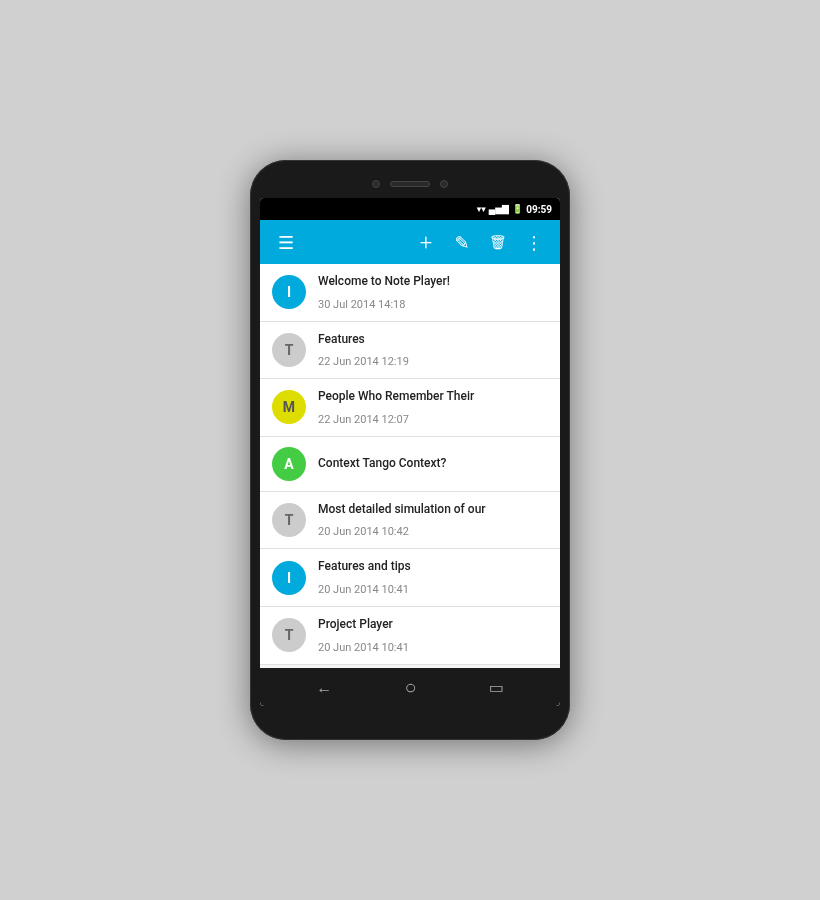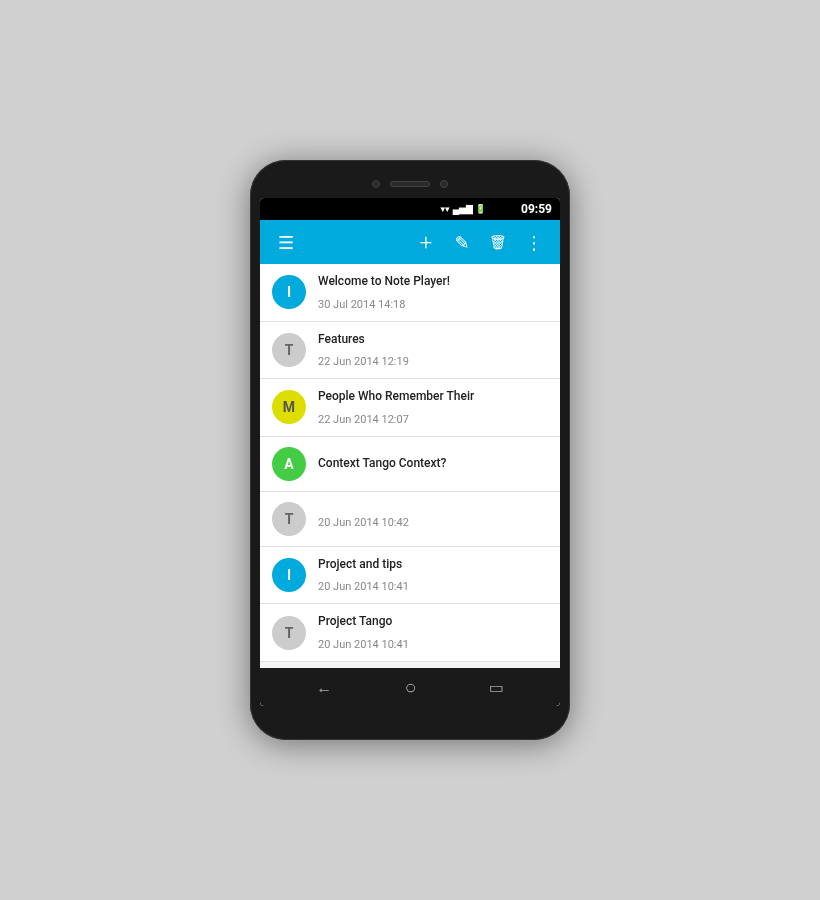--- a/index.html
+++ b/index.html
@@ -72,23 +72,22 @@
     }
 
     .status-icons {
       display: flex;
       align-items: center;
       gap: 3px;
     }
 
     .status-time {
       color: #fff;
-      font-size: 12px;
+      font-size: 10px;
       font-weight: bold;
-      margin-left: 31px;
     }
 
     .wifi-icon, .signal-icon, .battery-icon {
       color: #fff;
       font-size: 9px;
     }
 
     
     .toolbar {
       background: #00aadd;
@@ -253,38 +252,39 @@
       </div>
       <div class="note-content">
         <div class="note-title">Context Tango Context?</div>
       </div>
     </div>
         <div class="note-item">
       <div class="note-avatar" style="background:#cccccc; color:#666;">
         T
       </div>
       <div class="note-content">
+        <div class="note-title">Most detailed simulation of our</div>
         <div class="note-date">20 Jun 2014 10:42</div>
       </div>
     </div>
         <div class="note-item">
       <div class="note-avatar" style="background:#00aadd; color:#fff;">
         I
       </div>
       <div class="note-content">
-        <div class="note-title">Project and tips</div>
+        <div class="note-title">Features and tips</div>
         <div class="note-date">20 Jun 2014 10:41</div>
       </div>
     </div>
         <div class="note-item">
       <div class="note-avatar" style="background:#cccccc; color:#666;">
         T
       </div>
       <div class="note-content">
-        <div class="note-title">Project Tango</div>
+        <div class="note-title">Project Player</div>
         <div class="note-date">20 Jun 2014 10:41</div>
       </div>
     </div>
       </div>
 
     <div class="nav-bar">
       <div class="nav-btn">←</div>
       <div class="nav-btn" style="font-size:20px;">○</div>
       <div class="nav-btn">▭</div>
     </div>

